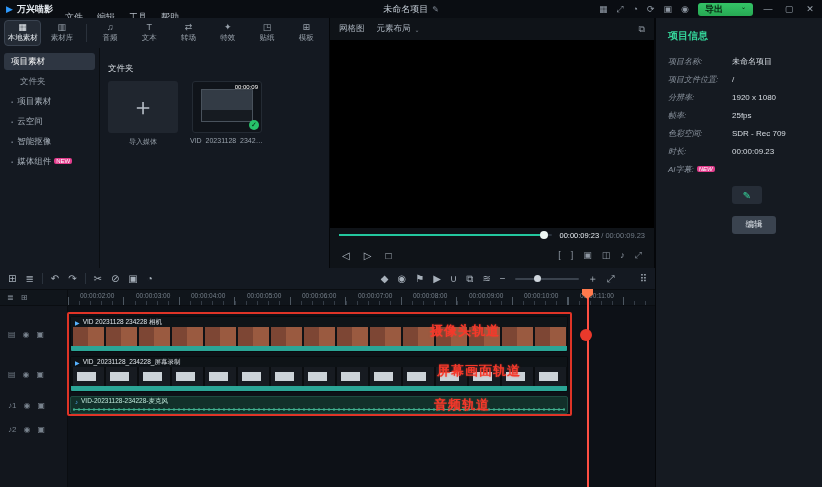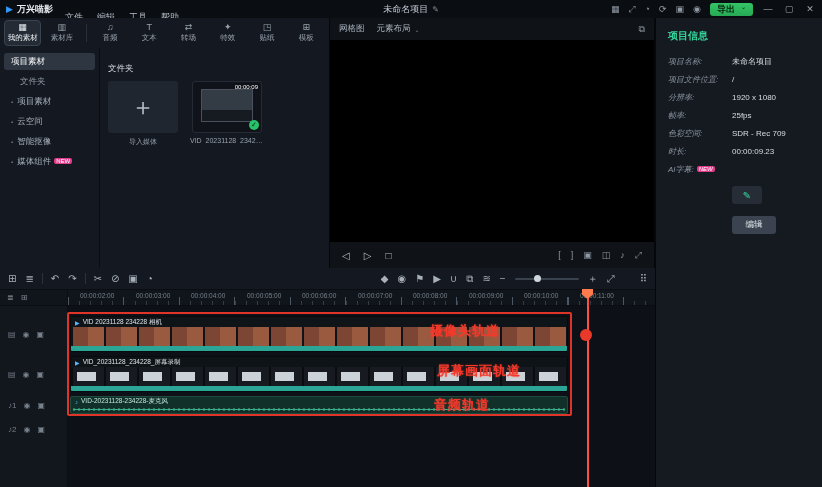--- a/index.html
+++ b/index.html
@@ -7,21 +7,21 @@
   body { font-family:"Liberation Sans","DejaVu Sans",sans-serif; }
   .app { position:relative; width:822px; height:487px; background:#0d1117; color:#cfd6dd; overflow:hidden; font-size:10px; user-select:none; }
 
   
   .topbar { height:18px; background:#0a0d12; display:flex; align-items:center; padding:0 6px; gap:10px; font-size:9px; color:#b7bfc8; }
   .logo { display:flex; align-items:center; gap:4px; color:#e8edf2; font-weight:bold; }
   .logo .tri { color:#2f9bff; font-size:9px; }
   .menu-item { padding:0 2px;margin-top:16px; }
   .tb-title { position:absolute; left:50%; transform:translateX(-50%); display:flex; gap:4px; align-items:center; color:#c3cbd4; }
   .tb-right { margin-left:auto; display:flex; align-items:center; gap:9px; color:#8f98a3; }
-  .export-btn { background:linear-gradient(180deg,#34c467,#27a953); color:#07230f; font-weight:bold; border-radius:3px; height:13px; display:flex; align-items:flex-start; gap:6px; padding:0 7px; }
+  .export-btn { background:linear-gradient(180deg,#34c467,#27a953); color:#07230f; font-weight:bold; border-radius:3px; height:13px; display:flex; align-items:flex-start; gap:18px; padding:0 7px; }
   .win-btn { width:12px; text-align:center; color:#9aa3ad; }
 
   
   .content { display:flex; height:469px; }
   .left-col { width:655px; display:flex; flex-direction:column; }
   .upper { height:250px; display:flex; }
 
   
   .media-panel { width:330px; background:#141921; display:flex; flex-direction:column; border-right:1px solid #05070a; }
   .mtabs { height:30px; display:flex; align-items:center; padding:0 4px; gap:2px; }
@@ -172,21 +172,21 @@
   </div>
 
   <div class="content">
     <div class="left-col">
       <div class="upper">
 
         <div class="media-panel">
           <div class="mtabs">
             <div class="tab active">
               <span class="ticon">▦</span>
-              <span>我的素材</span>
+              <span>本地素材</span>
             </div>
             <div class="tab">
               <span class="ticon">▥</span>
               <span>素材库</span>
             </div>
             <div class="vsep"></div>
             <div class="tab">
               <span class="ticon">♫</span>
               <span>音频</span>
             </div>
@@ -257,20 +257,31 @@
         <div class="preview-panel">
           <div class="pheader">
             <span>网格图</span>
             <div class="dd">
               <span>元素布局</span>
               <span class="car">⌄</span>
             </div>
             <span class="right">⧉</span>
           </div>
           <div class="pvideo"></div>
+          <div class="pscrub">
+            <div class="scrub-track">
+              <div class="scrub-fill"></div>
+              <div class="scrub-knob"></div>
+            </div>
+            <div class="ptime">
+              <span>00:00:09:23</span>
+              <span class="total">/</span>
+              <span class="total">00:00:09.23</span>
+            </div>
+          </div>
           <div class="pcontrols">
             <div class="transport">
               <span>◁</span>
               <span>▷</span>
               <span>□</span>
             </div>
             <div class="pc-right">
               <span>[</span>
               <span>]</span>
               <span>▣</span>

